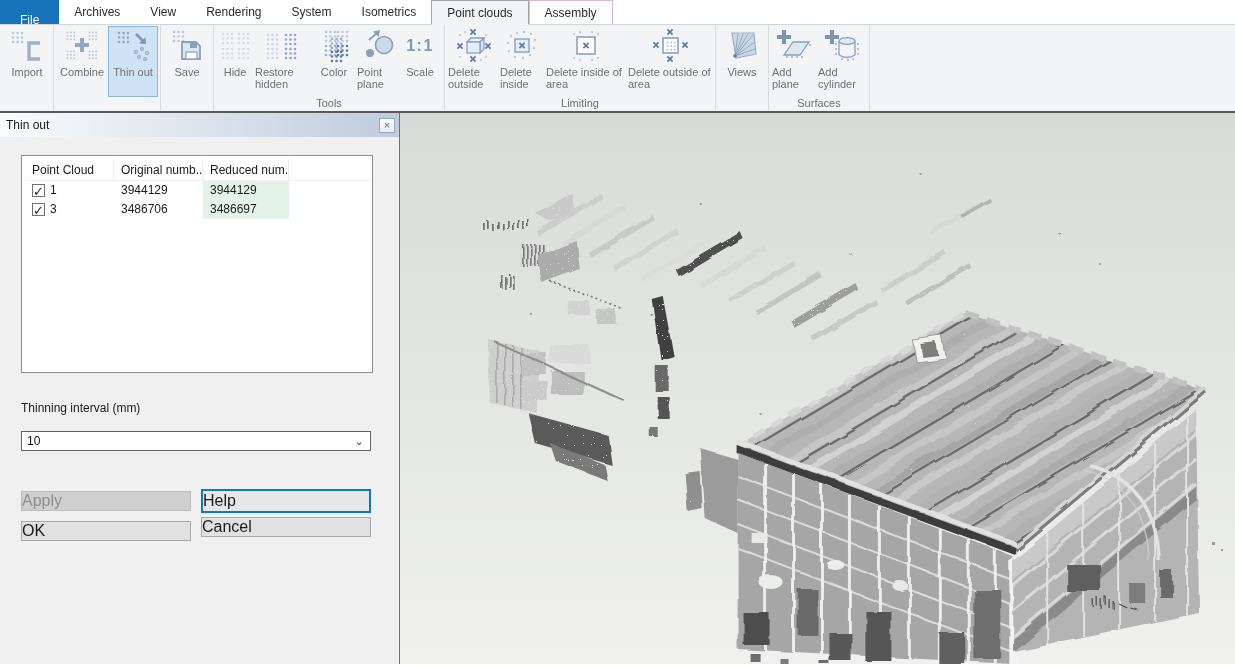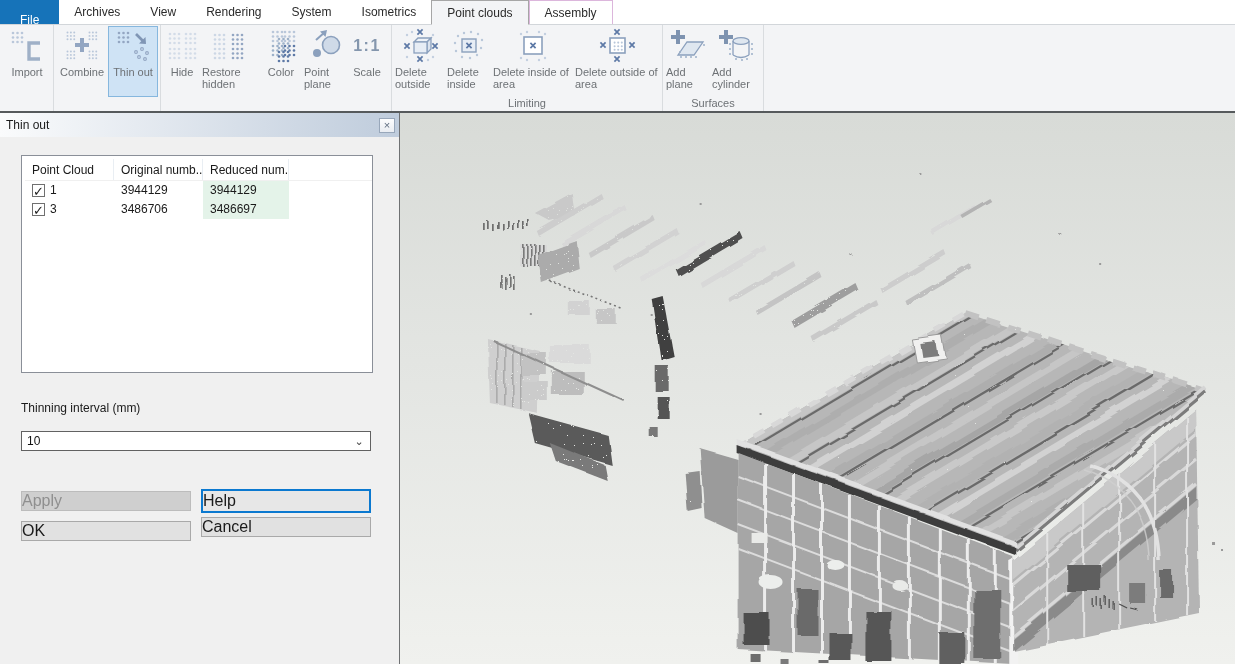--- a/index.html
+++ b/index.html
@@ -136,20 +136,35 @@
                   <circle cx="26" cy="29" r="1.4"></circle>
                 <circle cx="32" cy="31" r="1.4"></circle>
               </g>
             </svg></span>
           <span>Thin out</span>
         </div>
       </div>
       <div class="rlabel"></div>
     </div>
 
+    <div class="rgroup">
+      <div class="rbtns">
+        <div class="rbtn">
+          <span>
+            <svg width="40" height="36" viewBox="0 0 40 36">
+              <use href="#dg9" x="5" y="2" fill="#b9c7da"></use>
+              <path d="M15 14 h14 l4 4 v13 h-18 z" fill="#dde5f0" stroke="#8ba0bd" stroke-width="1.8"></path>
+              <rect x="23" y="14" width="7" height="6" fill="#8ba0bd"></rect>
+              <rect x="19" y="24" width="11" height="7" fill="#fff" stroke="#8ba0bd" stroke-width="1.2"></rect>
+            </svg></span>
+          <span>Save</span>
+        </div>
+      </div>
+      <div class="rlabel"></div>
+    </div>
 
     <div class="rgroup">
       <div class="rbtns">
         <div class="rbtn" style="width:38px">
           <span>
             <svg width="40" height="36" viewBox="0 0 40 36">
               <g fill="#ccd7e5" opacity=".8">
                 <use href="#dg9" x="6" y="4"></use>
                   <use href="#dg9" x="22" y="4"></use>
                 <use href="#dg9" x="6" y="19"></use>
@@ -191,20 +206,21 @@
           <span>Point plane</span>
         </div>
         <div class="rbtn" style="width:44px">
           <span>
             <svg width="40" height="36" viewBox="0 0 40 36">
               <text x="20" y="23" font-size="16" font-weight="bold" fill="#8496ad" text-anchor="middle" letter-spacing="1.5">1:1</text>
             </svg></span>
           <span>Scale</span>
         </div>
       </div>
+      <div class="rlabel">Tools</div>
     </div>
 
     <div class="rgroup">
       <div class="rbtns">
         <div class="rbtn" style="width:52px">
           <span>
             <svg width="40" height="36" viewBox="0 0 40 36">
               <g fill="#c3cfe0">
                 <circle cx="7" cy="7" r="1.2"></circle>
                   <circle cx="33" cy="7" r="1.2"></circle>
@@ -275,20 +291,41 @@
                 <use href="#xm" x="20" y="4"></use>
                   <use href="#xm" x="20" y="31"></use>
               </g>
             </svg></span>
           <span>Delete outside of area</span>
         </div>
       </div>
       <div class="rlabel">Limiting</div>
     </div>
 
+    <div class="rgroup">
+      <div class="rbtns">
+        <div class="rbtn">
+          <span>
+            <svg width="40" height="36" viewBox="0 0 40 36">
+              <polygon points="10,5 32,5 34,26 14,30" fill="#ccd7e5" stroke="#9fb0c7" stroke-width="1.2"></polygon>
+              <g stroke="#8ba0bd" stroke-width="1" opacity=".9">
+                <line x1="13" y1="28" x2="16" y2="6"></line>
+                  <line x1="13" y1="28" x2="21" y2="6"></line>
+                <line x1="13" y1="28" x2="26" y2="6"></line>
+                  <line x1="13" y1="28" x2="31" y2="7"></line>
+                <line x1="13" y1="28" x2="33" y2="14"></line>
+                  <line x1="13" y1="28" x2="33" y2="21"></line>
+              </g>
+              <circle cx="13" cy="28" r="1.8" fill="#5d79a6"></circle>
+            </svg></span>
+          <span>Views</span>
+        </div>
+      </div>
+      <div class="rlabel"></div>
+    </div>
 
     <div class="rgroup">
       <div class="rbtns">
         <div class="rbtn" style="width:46px">
           <span>
             <svg width="40" height="36" viewBox="0 0 40 36">
               <polygon points="10,27 19,14 35,14 26,27" fill="#dfe7f0" stroke="#8ba0bd" stroke-width="1.3"></polygon>
               <g fill="#9db1c9">
                 <circle cx="13" cy="29" r="1"></circle>
                   <circle cx="18" cy="29" r="1"></circle>

